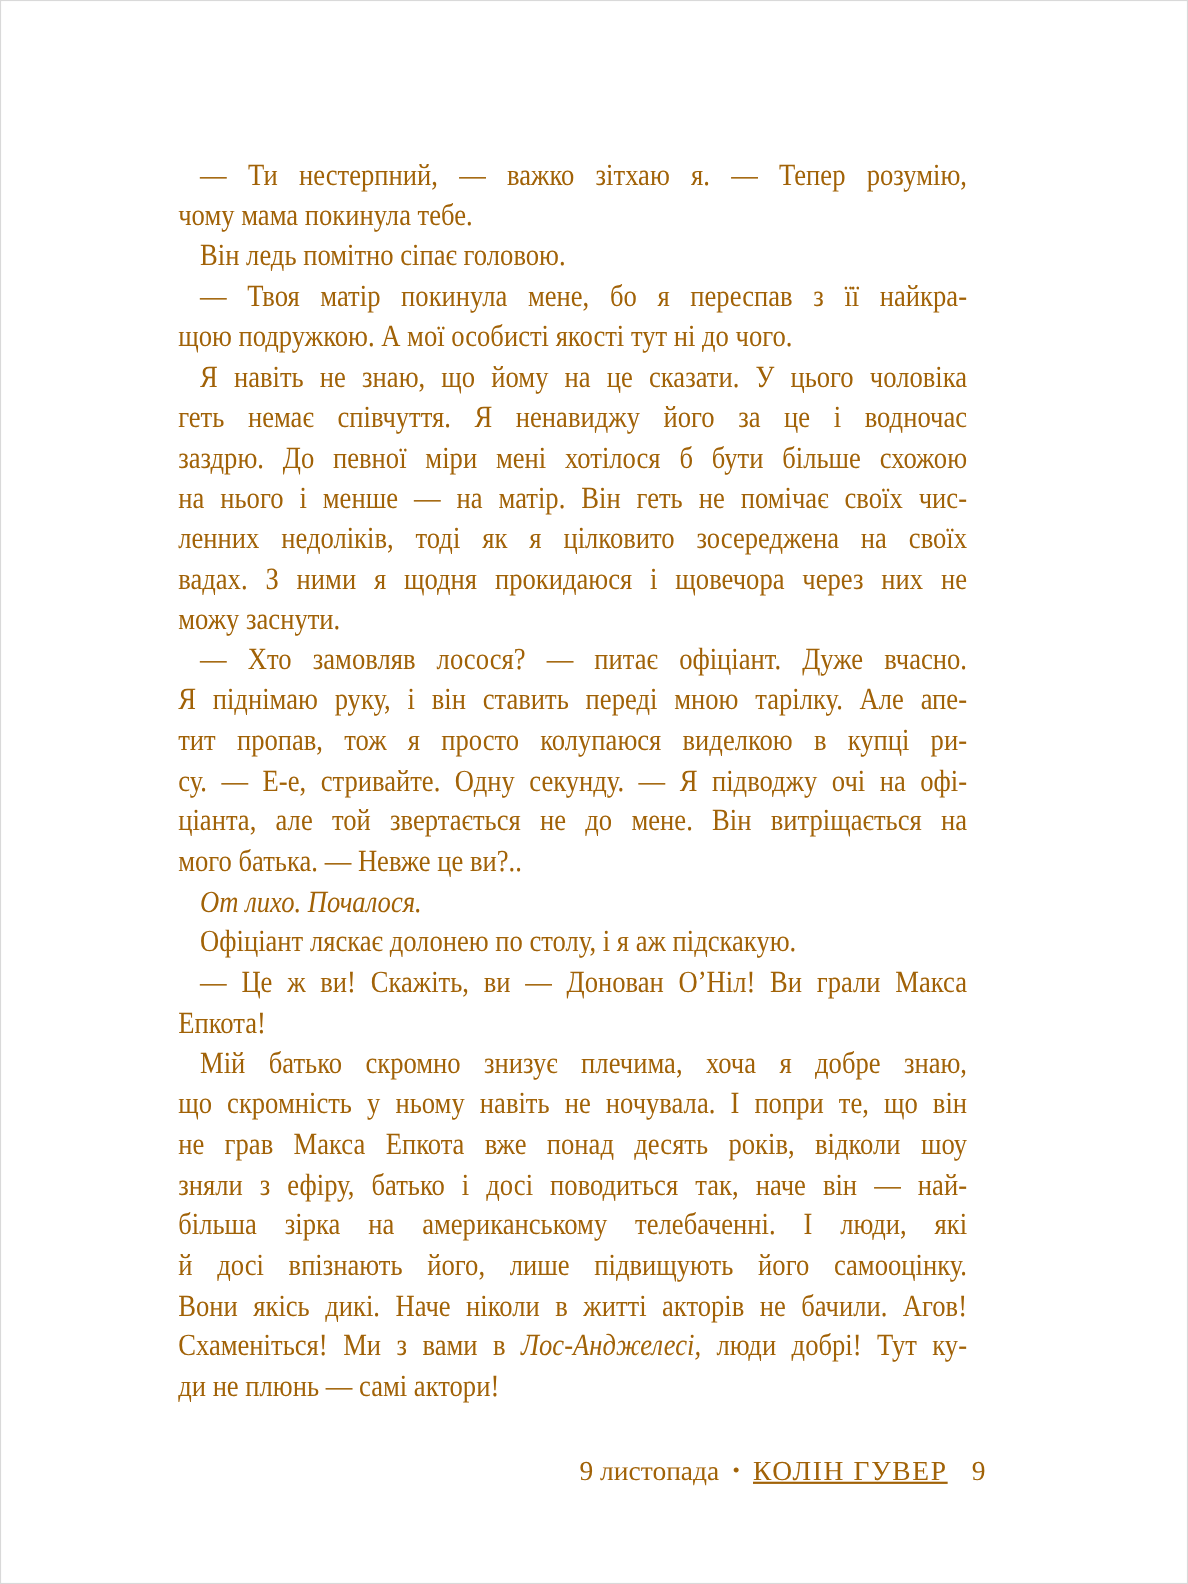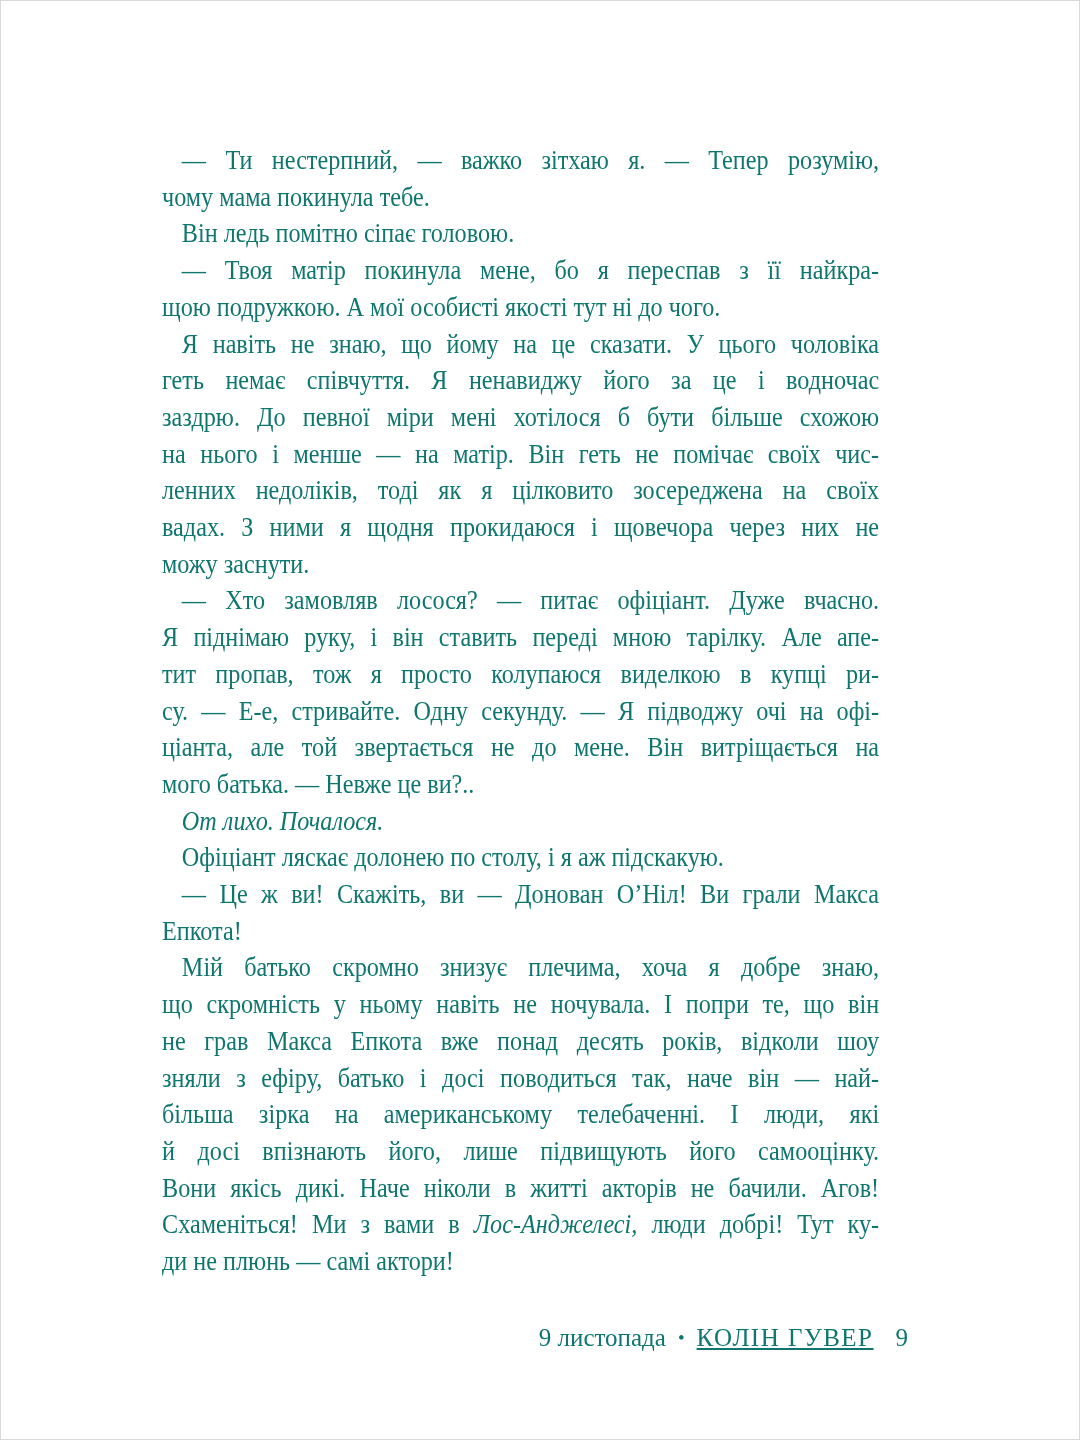--- a/index.html
+++ b/index.html
@@ -8,21 +8,21 @@
     background: #ffffff;
   }
   .page {
     position: relative;
     width: 1080px;
     height: 1440px;
     background: #ffffff;
     border: 1px solid #d9d9d9;
     box-sizing: border-box;
     font-family: "Liberation Serif", serif;
-    color: #0f766e;
+    color: #a16207;
     overflow: hidden;
   }
   .textblock {
     position: absolute;
     left: 161px;
     top: 141px;
     width: 830px;
     transform: scaleX(0.864);
     transform-origin: left top;
     font-size: 28px;
@@ -37,21 +37,21 @@
     text-align-last: auto;
   }
   .line.indent {
     text-indent: 23px;
   }
   .italic, .it {
     font-style: italic;
   }
   .footer {
     position: absolute;
-    left: 161px;
+    left: 149px;
     top: 1322px;
     width: 746px;
     font-size: 25px;
     line-height: 30px;
     display: flex;
     justify-content: flex-end;
     align-items: baseline;
     white-space: nowrap;
   }
   .footer .sep {

